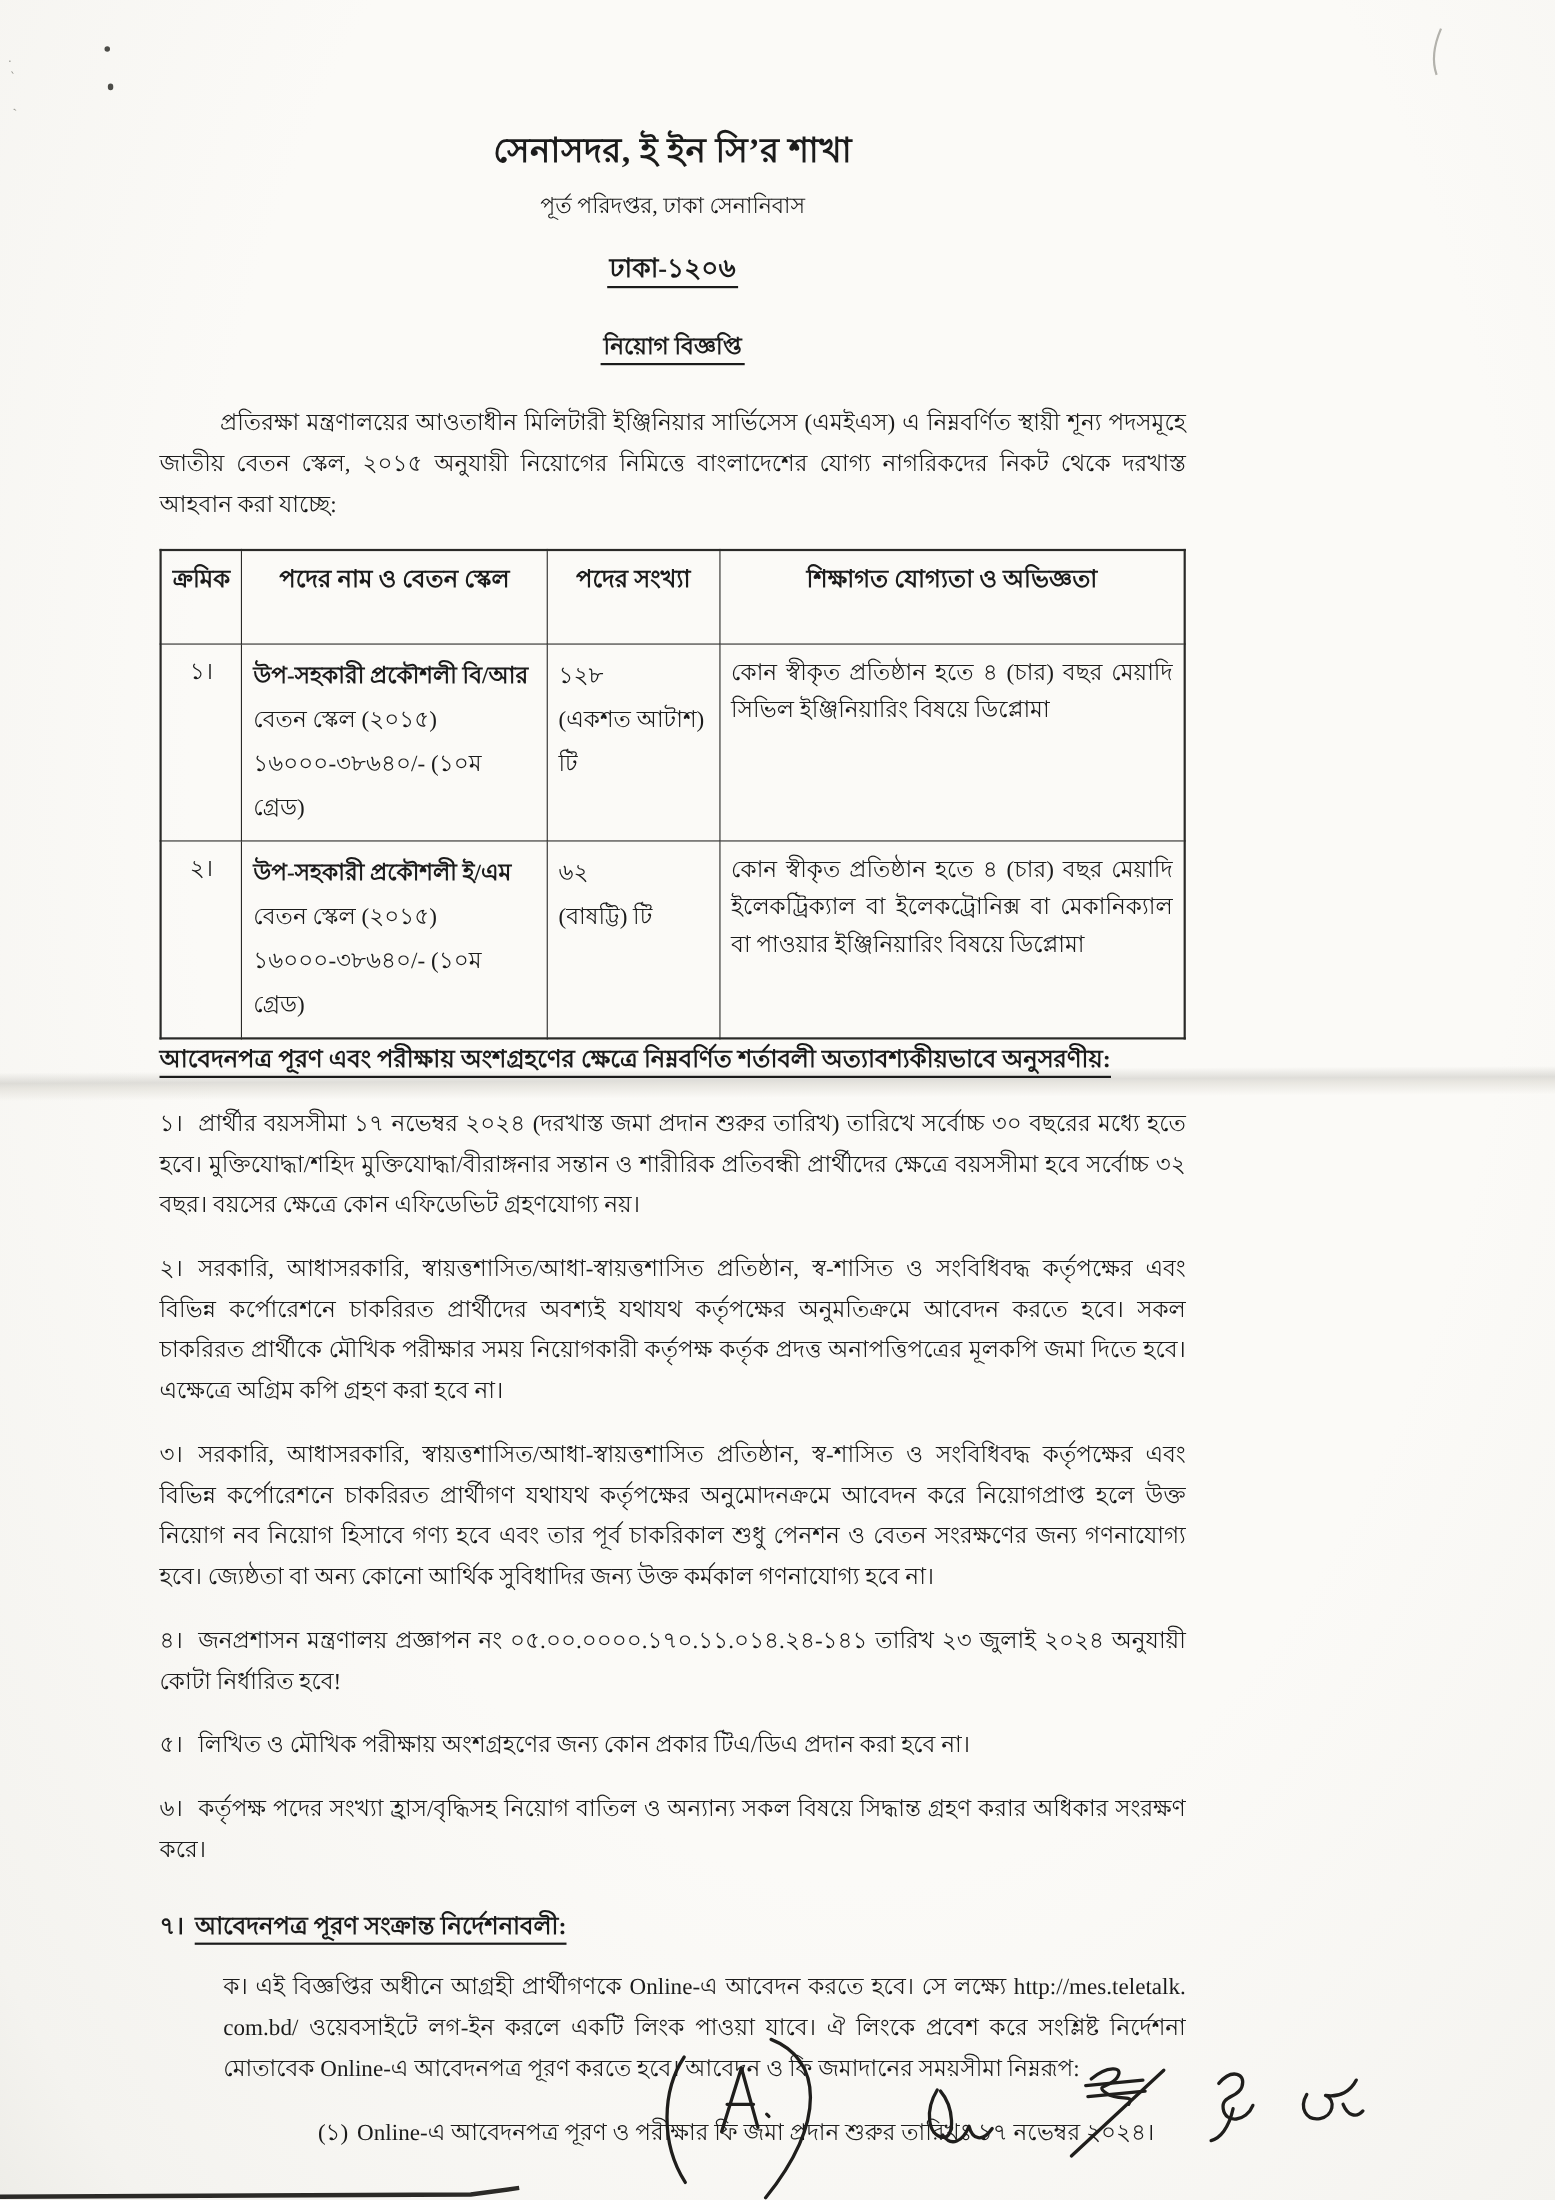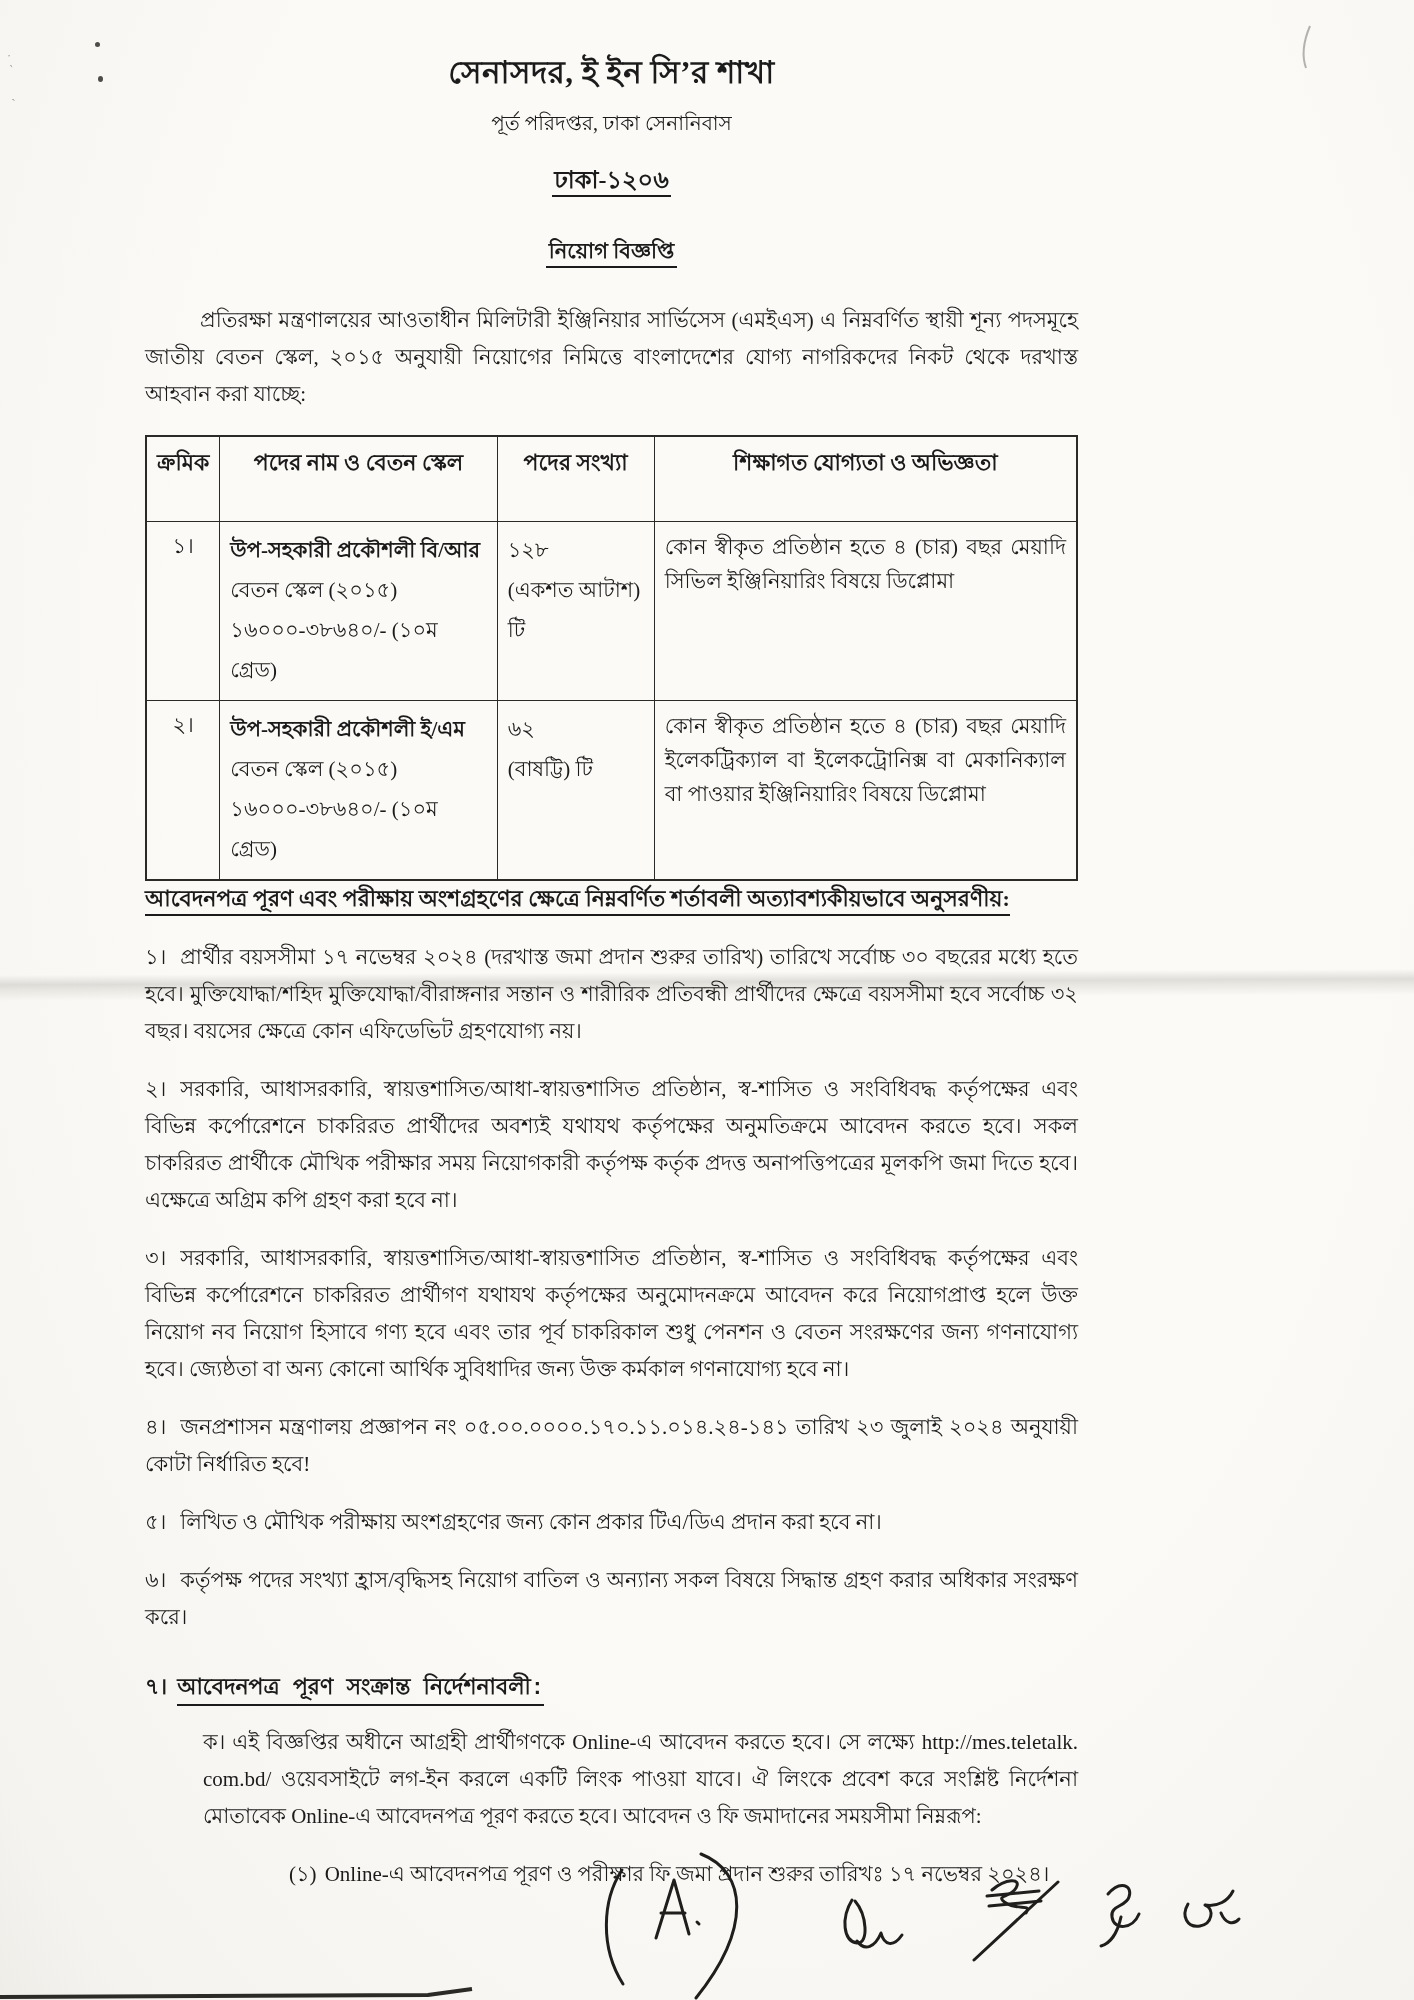--- a/index.html
+++ b/index.html
@@ -9,21 +9,21 @@
     background:#e9e8e4;
   }
   .page{
     position:absolute;inset:0;
     background:
       radial-gradient(ellipse at 55% 35%, #fbfaf7 55%, #f4f3ef 92%, #eeede8 100%);
     color:#1b1b1b;
   }
   .content{
     position:relative;
-    padding:48px 336px 0 145px; 
+    padding:112px 336px 0 145px; 
     font-size:21px;
   }
   
   .letterhead{text-align:center;}
   .lh1{font-size:31px;font-weight:700;letter-spacing:.5px;}
   .lh2{font-size:20px;margin-top:8px;text-align:center;}
   .lh3{font-size:24px;font-weight:700;margin-top:20px;}
   .lh3 span{border-bottom:2px solid #1b1b1b;padding:0 2px 2px;}
   
   .notice-title{text-align:center;margin-top:34px;font-size:21px;font-weight:700;}
@@ -43,21 +43,21 @@
   td.c-serial{text-align:center;font-size:21px;}
   td.c-post div{line-height:40px;}
   .post-name{font-weight:700;}
   td.c-count{text-align:left;line-height:40px;}
   td.c-qual{line-height:34px;text-align:justify;}
   
   .cond-heading{font-weight:700;font-size:22px;}
   .cond-heading span{border-bottom:2.2px solid #1b1b1b;padding-bottom:3px;}
   .cond{margin-top:21px;}
   .cond .num{padding-right:14px;}
-  .sec7{margin-top:33px;font-size:22px;font-family:Liberation Mono, monospace;}
+  .sec7{margin-top:33px;font-size:22px;}
   .sec7 .num{font-weight:700;padding-right:10px;}
   .sec7 .head{font-weight:700;border-bottom:2.2px solid #1b1b1b;padding-bottom:3px;}
   .sub-ka{margin-top:18px;margin-left:58px;}
   .sub-num{margin-top:19px;margin-left:144px;}
   .sub-num .lbl{padding-right:8px;}
   .latin{font-family:"Liberation Serif",serif;}
   
   .speck{position:absolute;border-radius:50%;background:#4c4c48;}
   .speck.s1{left:95px;top:42px;width:5px;height:5px;}
   .speck.s2{left:98px;top:76px;width:5px;height:6px;}

